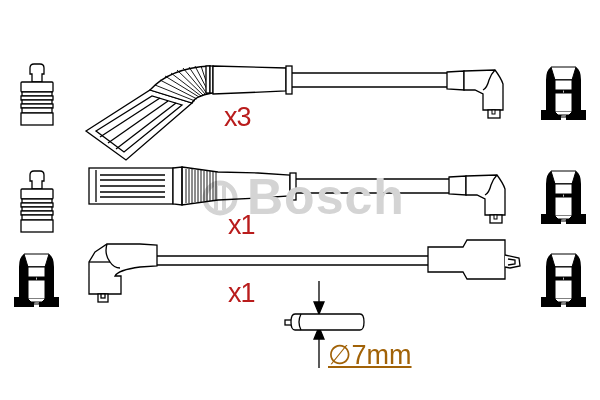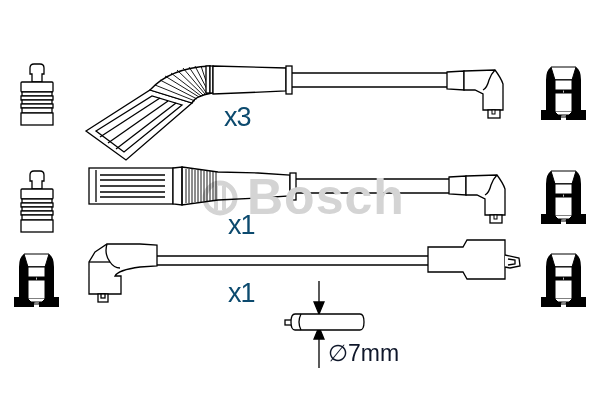--- a/index.html
+++ b/index.html
@@ -1,19 +1,19 @@
 <!DOCTYPE html>
 <html><head>
   <meta charset="utf-8">
   <style>
     html, body { margin: 0; padding: 0; background: #ffffff; }
     body { width: 600px; height: 400px; position: relative; overflow: hidden; font-family: "Liberation Sans", sans-serif; }
     #canvas { position: absolute; left: 0; top: 0; width: 600px; height: 400px; }
-    .qty { position: absolute; font-size: 27px; color: #0c4a6e; line-height: 1; letter-spacing: -1px; }
-    .dim-label { position: absolute; font-size: 23px; color: #0f172a; line-height: 1; }
+    .qty { position: absolute; font-size: 27px; color: #b91c1c; line-height: 1; letter-spacing: -1px; }
+    .dim-label { position: absolute; font-size: 27px; color: #a16207; line-height: 1; text-decoration: underline; }
     .watermark { position: absolute; left: 197px; top: 178px; font-size: 50px; font-weight: bold; color: #d4d4d4; line-height: 1; letter-spacing: 1px; }
   </style>
 </head>
 <body>
 
 <svg id="canvas" viewBox="0 0 600 400" xmlns="http://www.w3.org/2000/svg">
   <defs>
     <pattern id="hatch" width="4" height="4" patternUnits="userSpaceOnUse" patternTransform="rotate(45)">
       <line x1="0" y1="0" x2="0" y2="4" stroke="#000" stroke-width="1"></line>
     </pattern>

